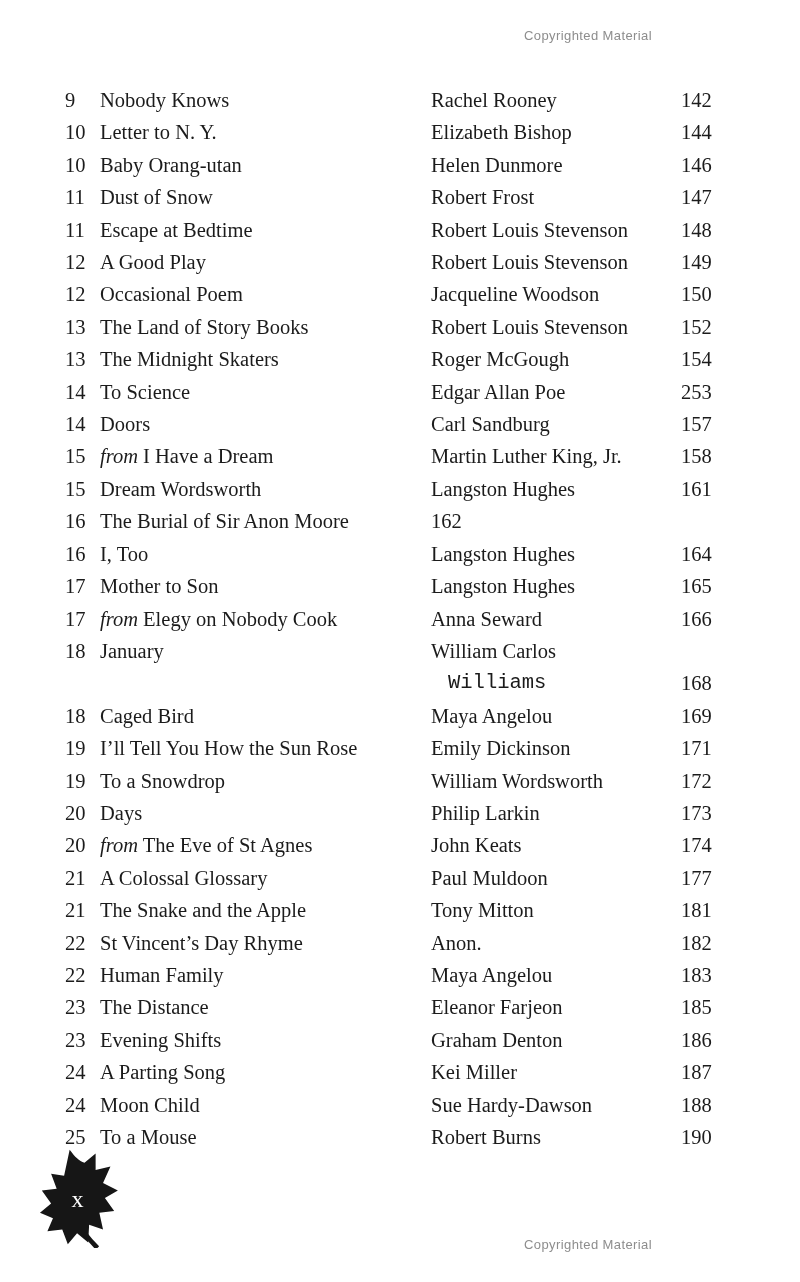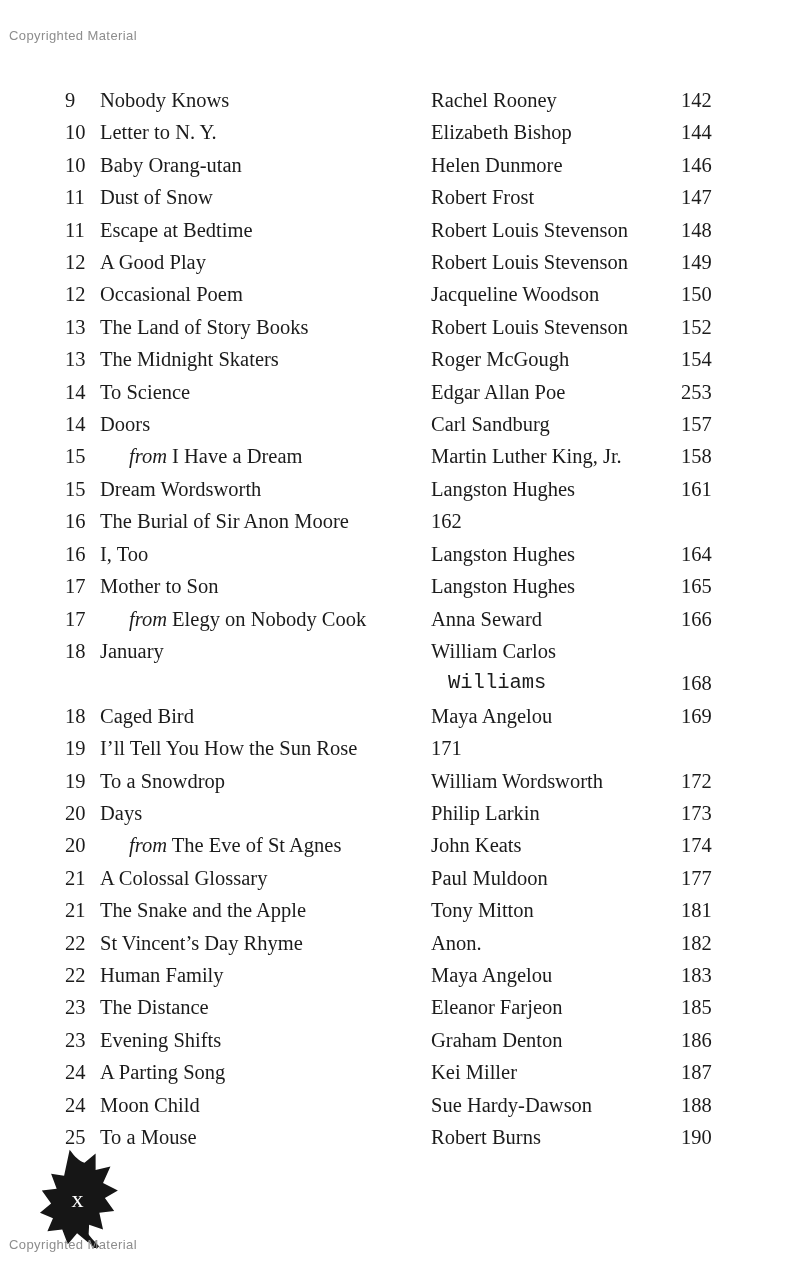--- a/index.html
+++ b/index.html
@@ -5,41 +5,41 @@
   * { margin: 0; padding: 0; box-sizing: border-box; }
   html, body {
     width: 800px; height: 1282px;
     background: #ffffff;
     font-family: "Liberation Serif", "DejaVu Serif", serif;
     color: #1b1b1b;
     position: relative;
     overflow: hidden;
   }
   .copyright {
-    position: absolute; left: 9px; width: 636px;
-    text-align: left;
+    position: absolute; left: 16px; width: 636px;
+    text-align: right;
     font-family: "Liberation Sans", "DejaVu Sans", sans-serif;
     font-size: 13px;
     color: #8d8d8d;
     letter-spacing: 0.4px;
   }
   .copyright.top { top: 28px; }
   .copyright.bottom { top: 1237px; }
 
   .toc {
     position: absolute;
     top: 84px; left: 65px; right: 72px;
     font-size: 20.5px;
   }
   .row {
     display: grid;
     grid-template-columns: 35px 1fr 250px 47px;
     line-height: 32.4px;
   }
-  .title em { font-style: italic; margin-left: 29px; }
+  .title em { font-style: italic; }
   .author-line2 { padding-left: 17px; font-family: Liberation Mono, monospace; }
   .page { align-self: end; }
 
   .leaf {
     position: absolute;
     left: 36px; top: 1146px;
     width: 84px; height: 102px;
   }
   .leaf text {
     fill: #ffffff;
@@ -165,20 +165,21 @@
     </div>
     <div class="row">
       <span class="day">18</span>
       <span class="title"><span>Caged Bird</span></span>
       <span class="author">Maya Angelou</span>
       <span class="page">169</span>
     </div>
     <div class="row">
       <span class="day">19</span>
       <span class="title"><span>I’ll Tell You How the Sun Rose</span></span>
+      <span class="author">Emily Dickinson</span>
       <span class="page">171</span>
     </div>
     <div class="row">
       <span class="day">19</span>
       <span class="title"><span>To a Snowdrop</span></span>
       <span class="author">William Wordsworth</span>
       <span class="page">172</span>
     </div>
     <div class="row">
       <span class="day">20</span>

